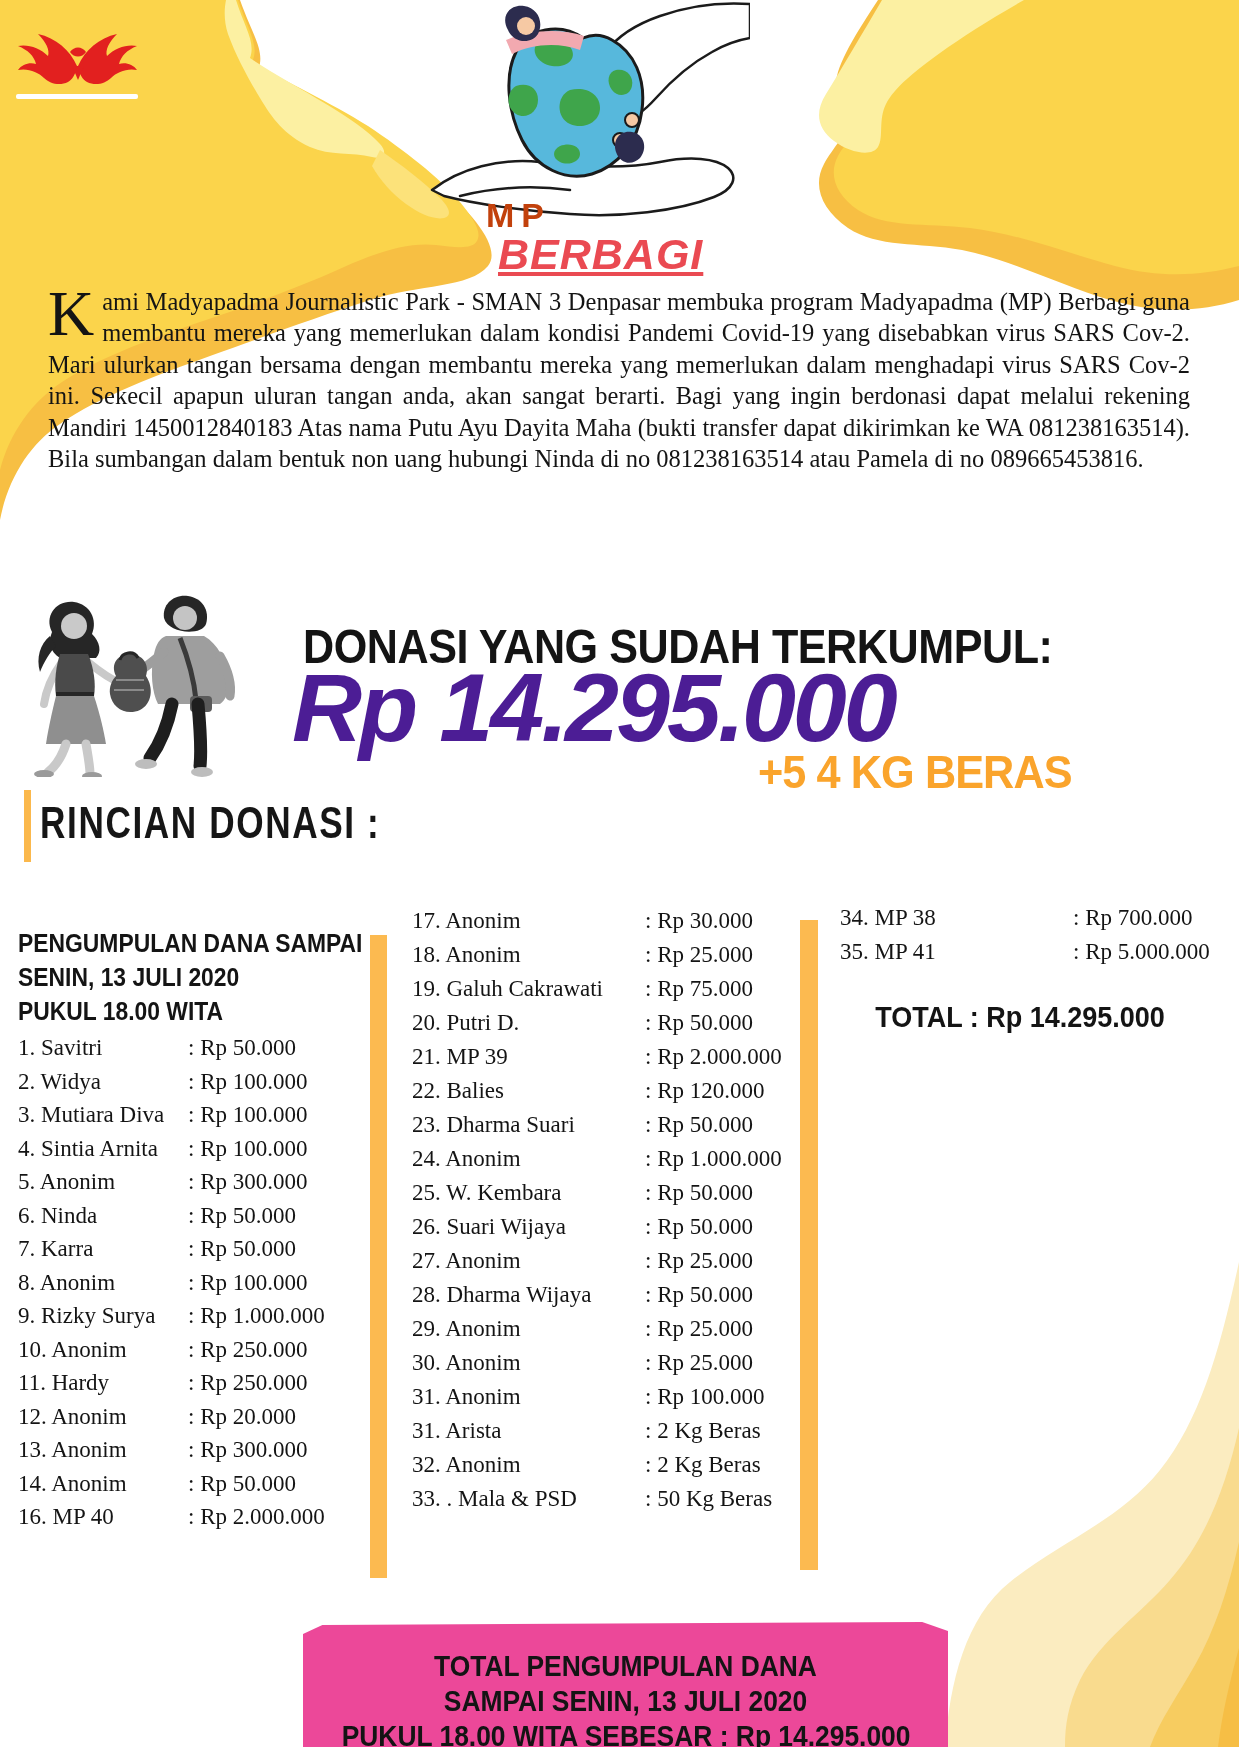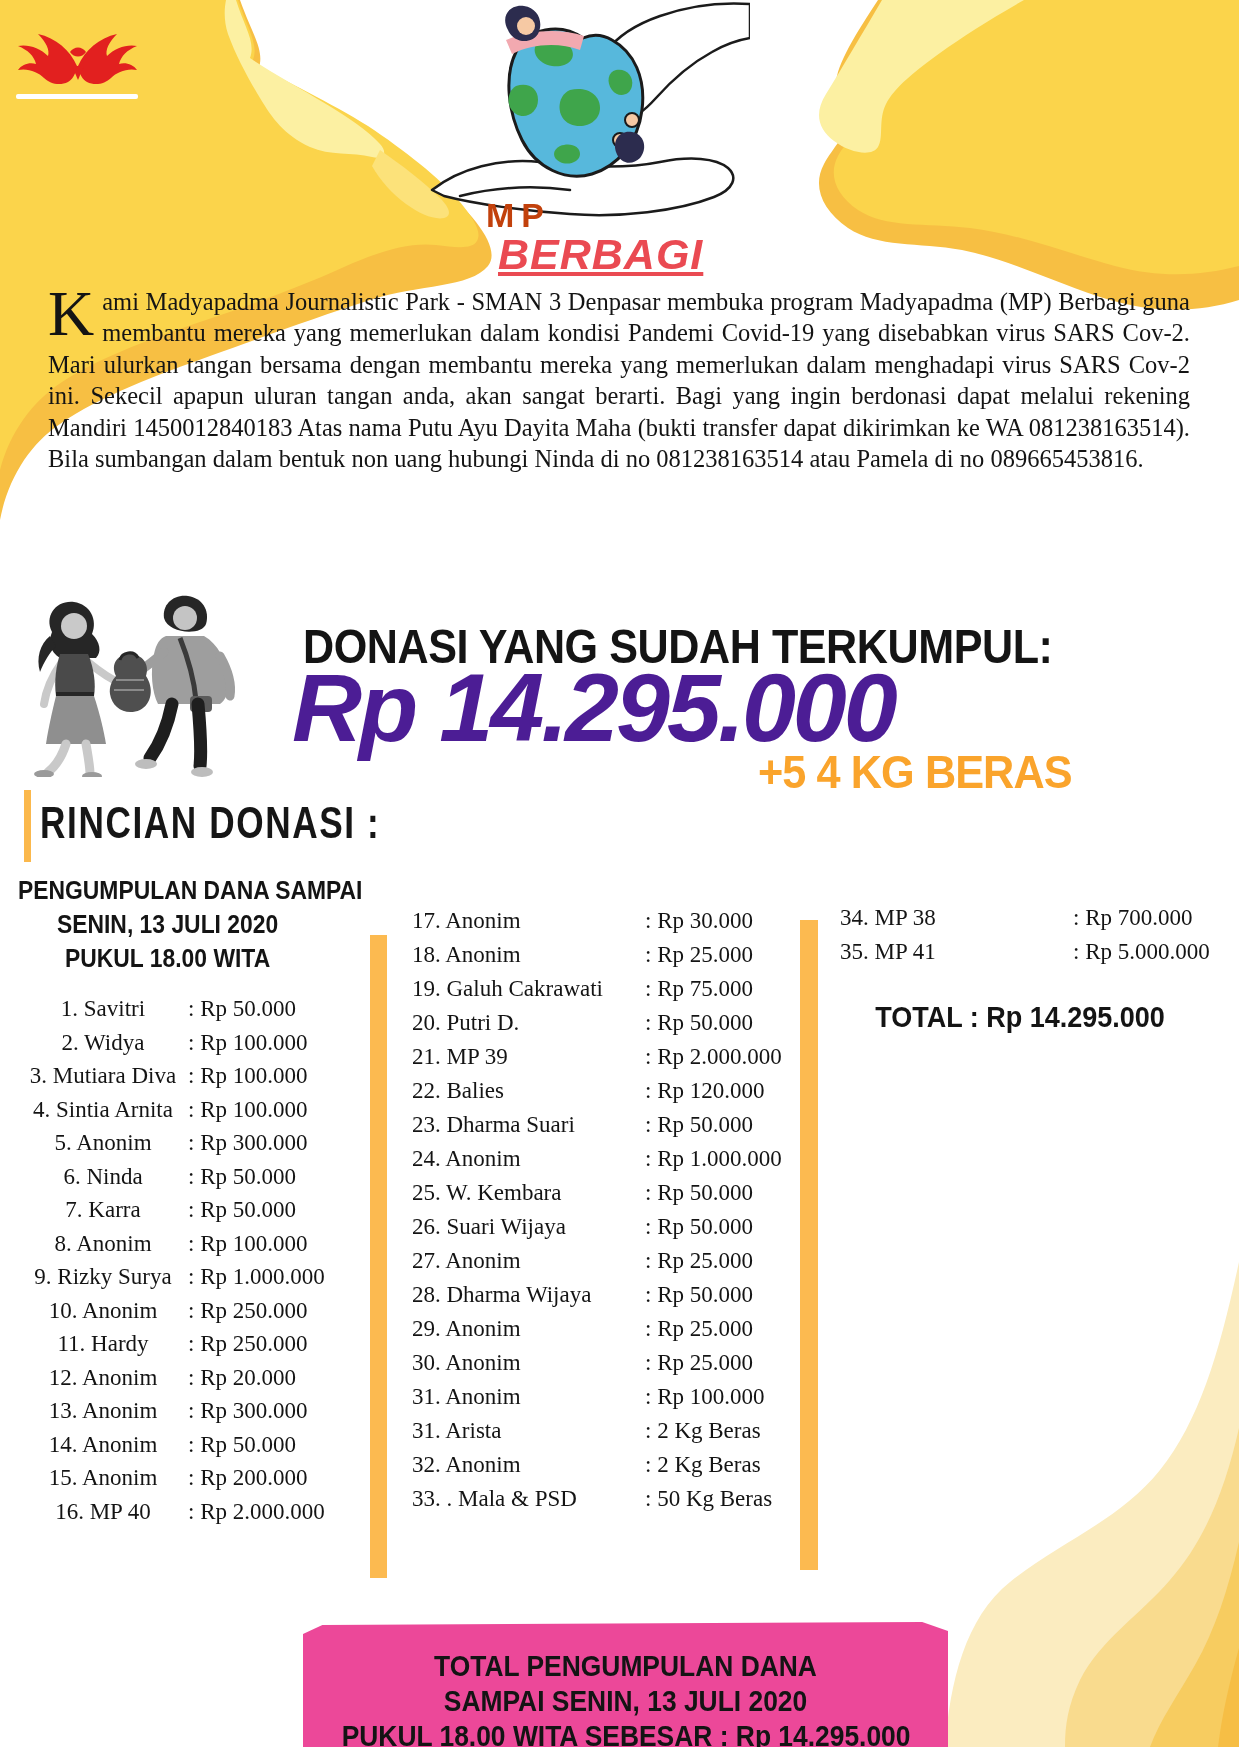--- a/index.html
+++ b/index.html
@@ -33,21 +33,21 @@
   .collected-amount{position:absolute;left:292px;top:652px;font-size:97px;font-weight:900;font-style:italic;letter-spacing:-3px;color:#4c1d95;z-index:2;white-space:nowrap;}
   .collected-extra{position:absolute;left:758px;top:744px;font-size:47px;font-weight:900;letter-spacing:-1px;transform:scaleX(.92);transform-origin:0 50%;color:#FAA42C;z-index:2;white-space:nowrap;}
 
   
   .rincian-bar{position:absolute;left:24px;top:790px;width:7px;height:72px;background:#FBB84C;z-index:2;}
   .rincian-title{position:absolute;left:40px;top:798px;font-size:44px;font-weight:900;letter-spacing:2px;transform:scaleX(.8);transform-origin:0 50%;color:#161616;z-index:2;white-space:nowrap;}
 
   
   .col{position:absolute;z-index:2;}
   .col-header-line{font-size:26px;font-weight:900;line-height:34px;transform:scaleX(.88);transform-origin:0 50%;white-space:nowrap;color:#141414;}
-  .donor-list{margin-top:21px;}
+  .donor-list{margin-top:7px;}
   .donor-row{display:flex;align-items:flex-start;height:33.5px;font-family:"Liberation Serif",serif;font-size:23px;color:#141414;white-space:nowrap;}
   .col2 .donor-row{height:34px;}
   .col3 .donor-row{height:34px;gap:43px;}
   .donor-name{flex:0 0 170px;}
   .col2 .donor-name{flex:0 0 233px;}
   .col3 .donor-name{flex:0 0 190px;}
   .donor-amount{flex:0 0 auto;}
   .divider-bar{position:absolute;background:#FCBA50;z-index:1;}
   .bar-col2{left:370px;top:935px;width:17px;height:643px;}
   .bar-col3{left:800px;top:920px;width:18px;height:650px;}
@@ -152,21 +152,21 @@
     <path stroke="#8A8A8A" stroke-width="2" fill="none" d="M94,88 L122,88 M92,98 L122,98"></path>
   </svg>
 
   <div class="collected-label">DONASI YANG SUDAH TERKUMPUL:</div>
   <div class="collected-amount">Rp 14.295.000</div>
   <div class="collected-extra">+5 4 KG BERAS</div>
 
   <div class="rincian-bar"></div>
   <div class="rincian-title">RINCIAN DONASI :</div>
 
-  <div class="col col1" style="left:18px;top:873px;width:340px;text-align:center;">
+  <div class="col col1" style="left:18px;top:926px;width:340px;">
     <div class="col-header-line">PENGUMPULAN DANA SAMPAI</div>
     <div class="col-header-line">SENIN, 13 JULI 2020</div>
     <div class="col-header-line">PUKUL 18.00 WITA</div>
     <div class="donor-list">
         <div class="donor-row">
           <span class="donor-name">1. Savitri</span>
           <span class="donor-amount">: Rp 50.000</span>
         </div>
         <div class="donor-row">
           <span class="donor-name">2. Widya</span>
@@ -214,24 +214,20 @@
         </div>
         <div class="donor-row">
           <span class="donor-name">13. Anonim</span>
           <span class="donor-amount">: Rp 300.000</span>
         </div>
         <div class="donor-row">
           <span class="donor-name">14. Anonim</span>
           <span class="donor-amount">: Rp 50.000</span>
         </div>
         <div class="donor-row">
-          <span class="donor-name">15. Anonim</span>
-          <span class="donor-amount">: Rp 200.000</span>
-        </div>
-        <div class="donor-row">
           <span class="donor-name">16. MP 40</span>
           <span class="donor-amount">: Rp 2.000.000</span>
         </div>
       </div>
   </div>
 
   <div class="divider-bar bar-col2"></div>
   <div class="divider-bar bar-col3"></div>
 
   <div class="col col2" style="left:412px;top:908px;width:380px;">

